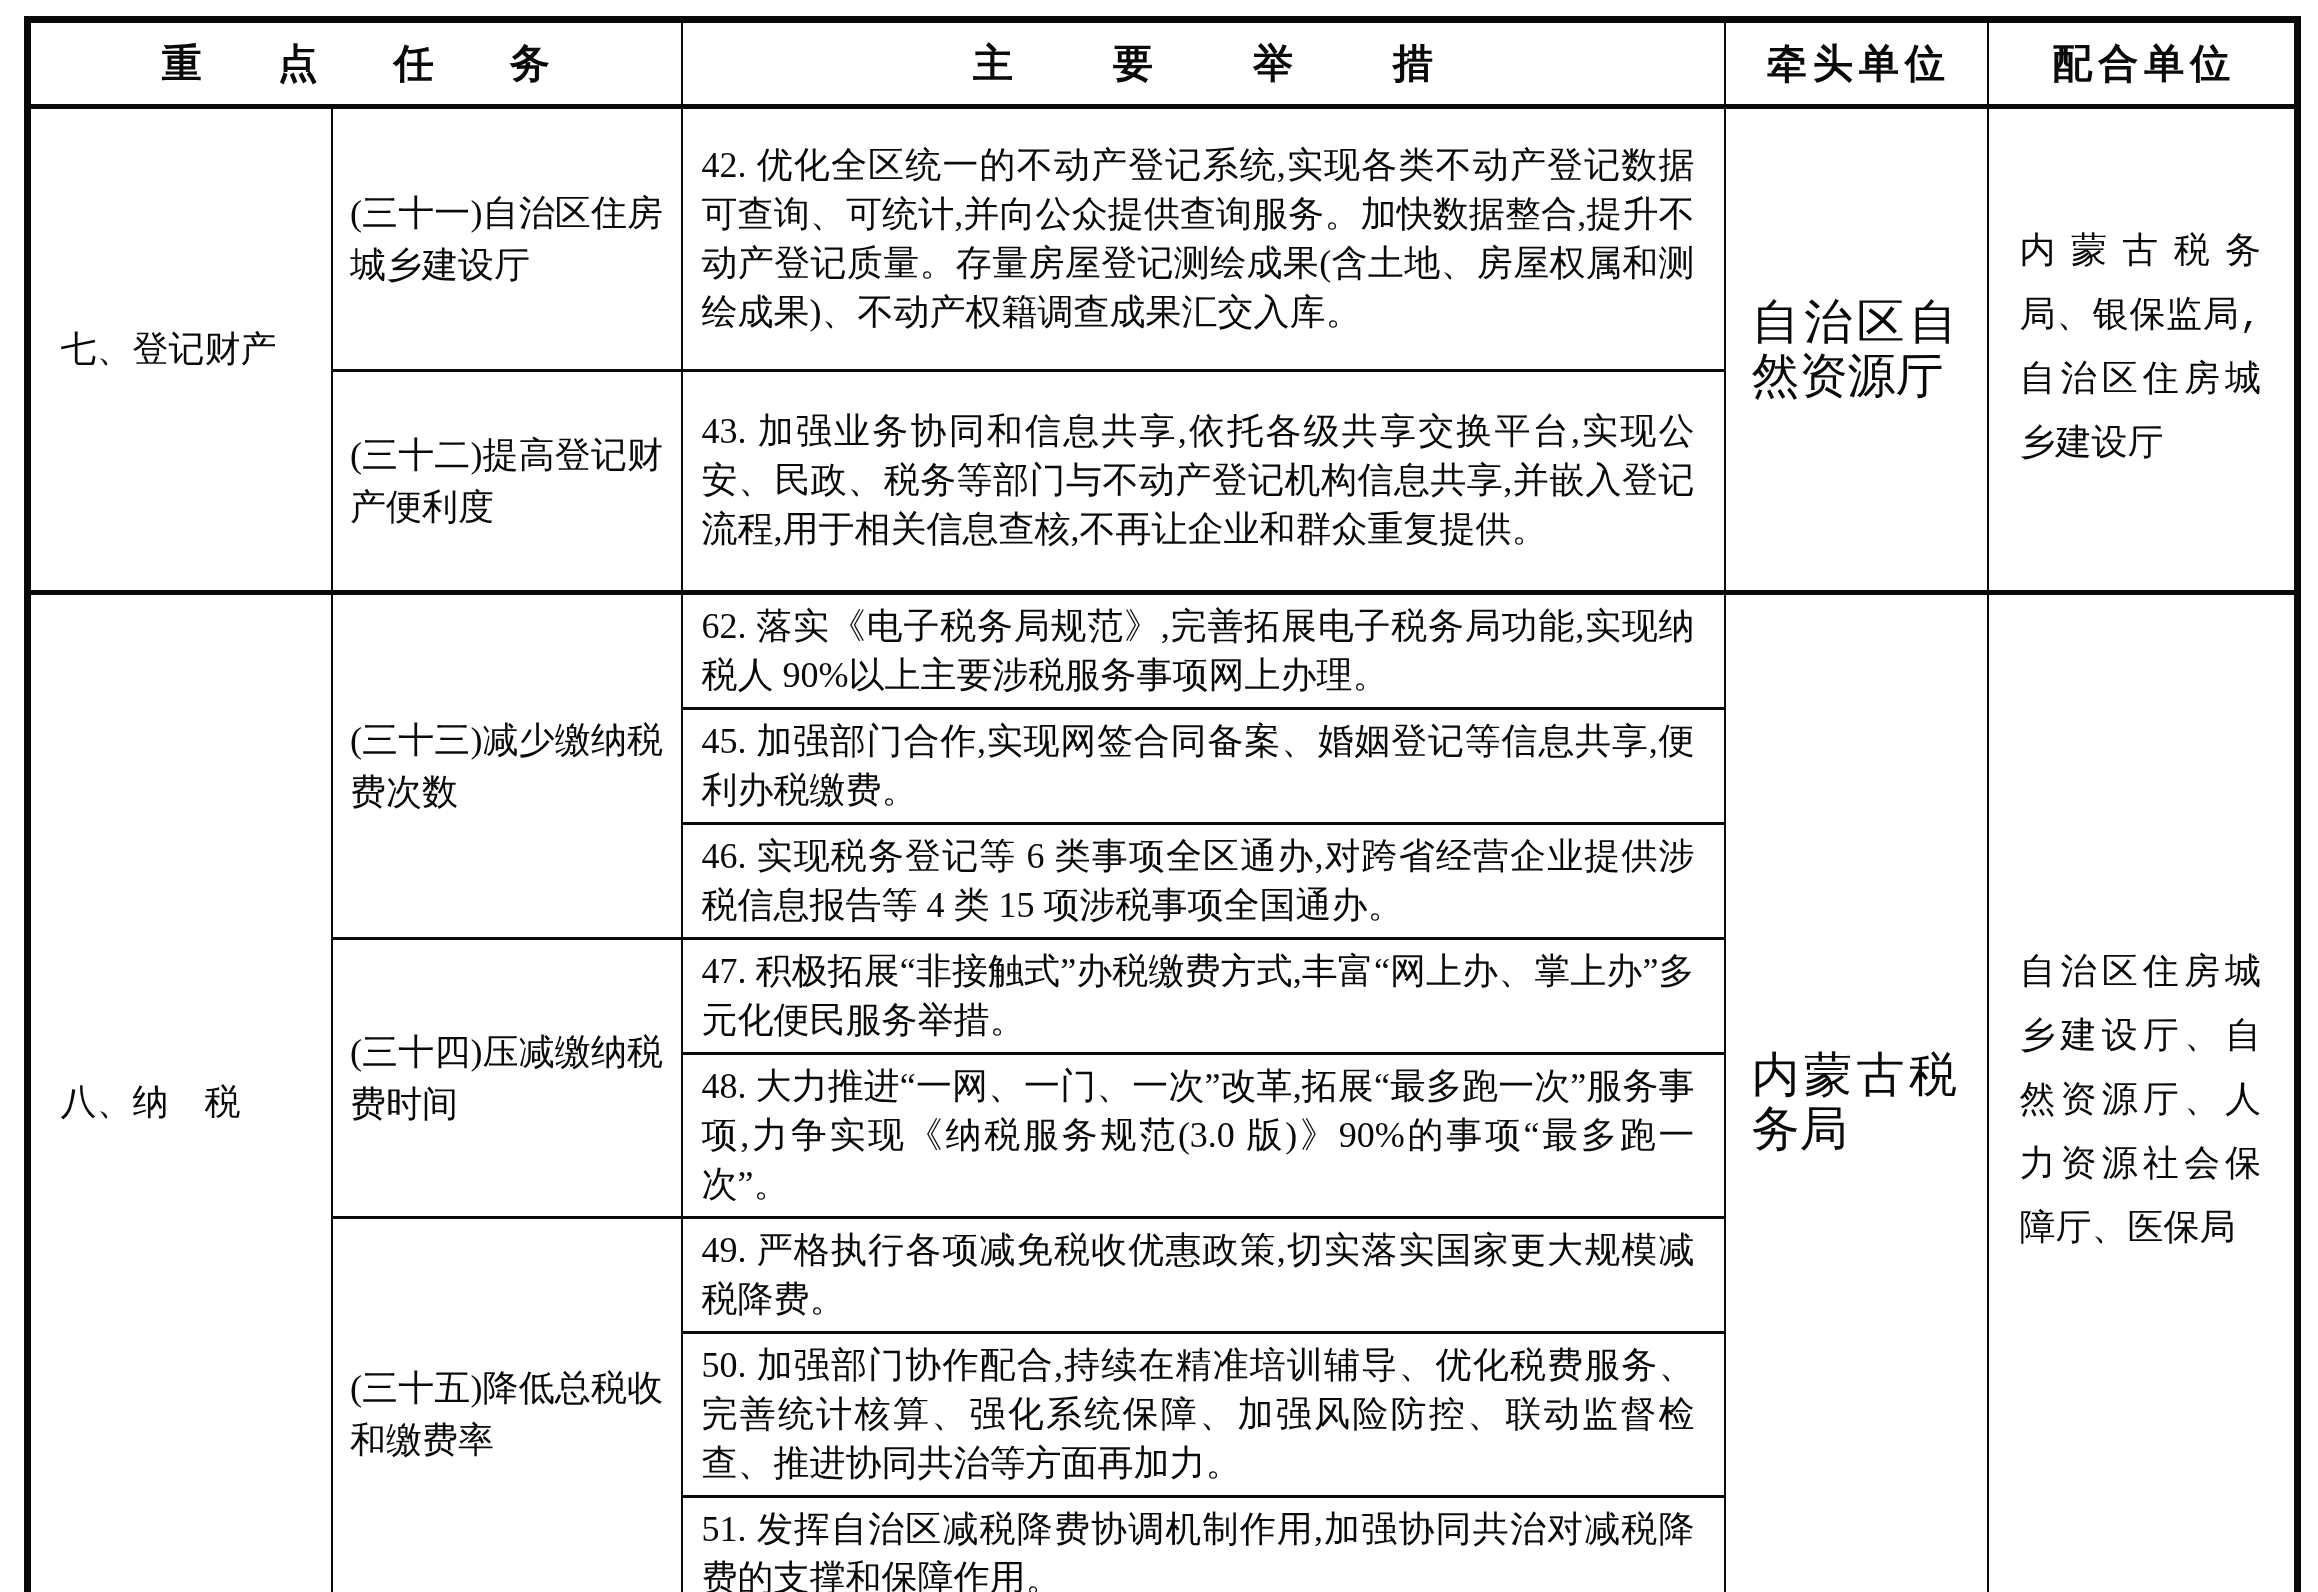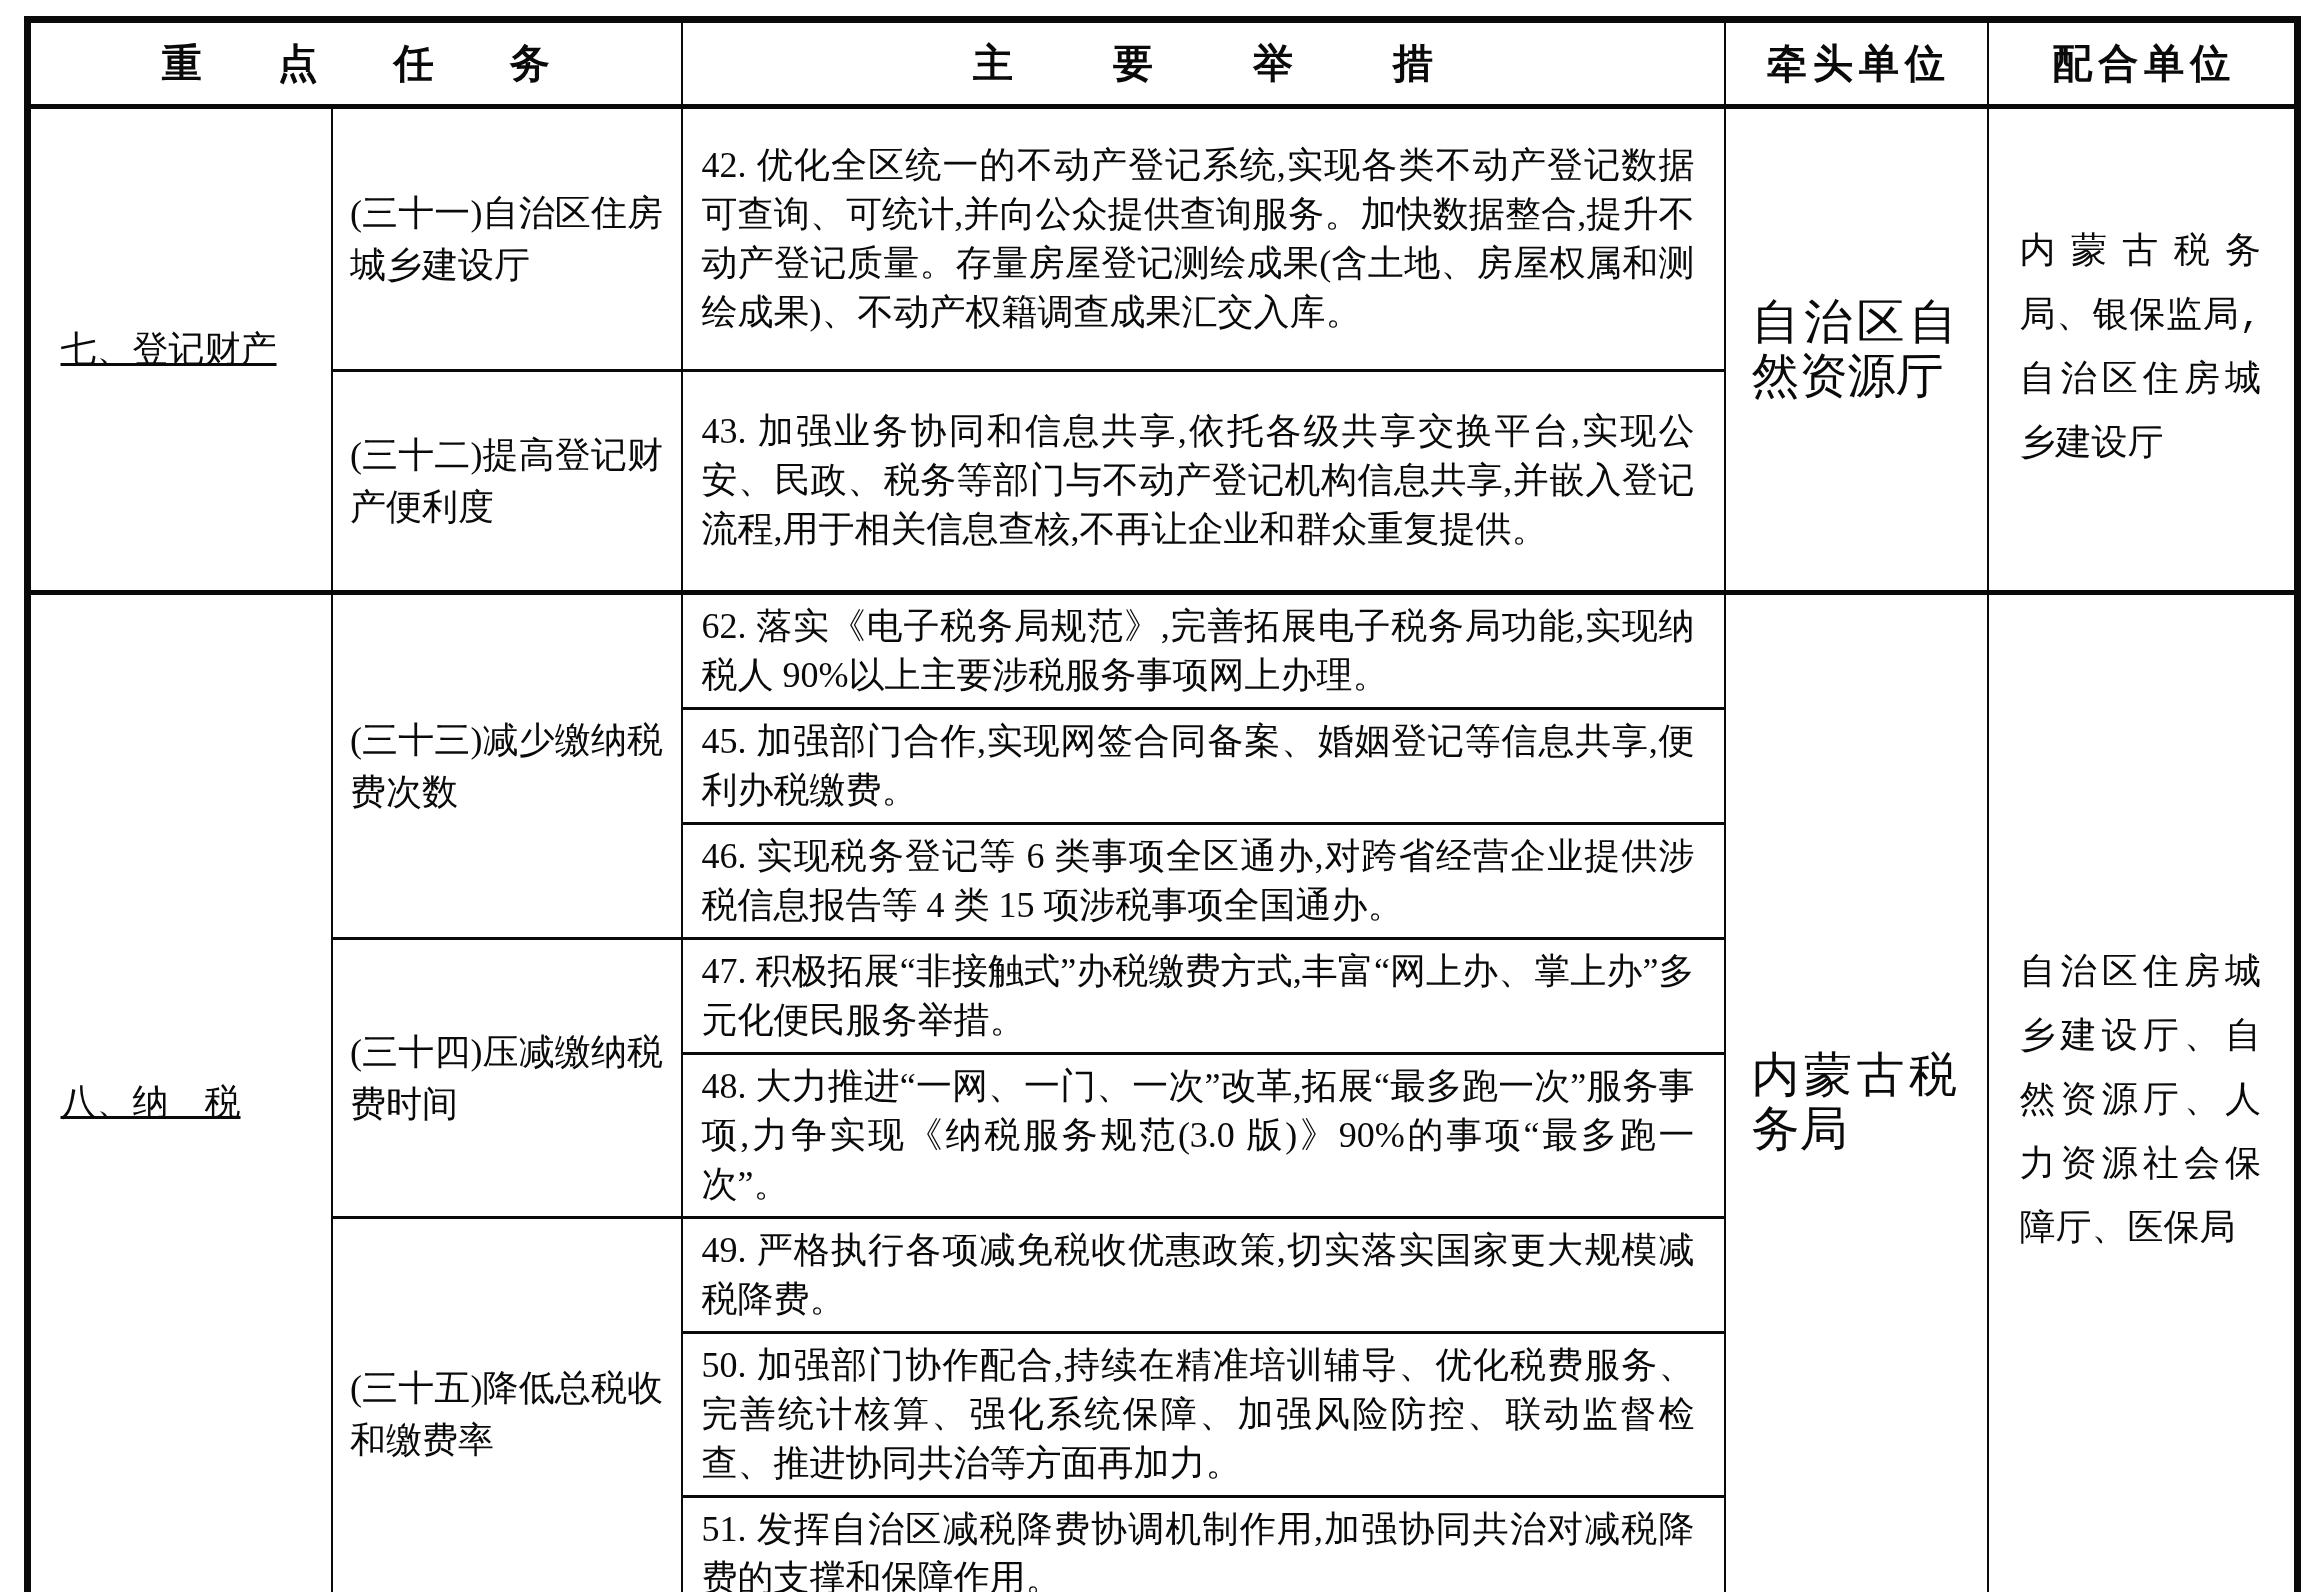--- a/index.html
+++ b/index.html
@@ -37,21 +37,20 @@
   }
   tr.section-start td{border-top:5.2px solid #0a0a0a;}
   .ls-a{letter-spacing:1.9em;margin-right:-1.9em;}
   .ls-b{letter-spacing:2.5em;margin-right:-2.5em;}
   .ls-c{letter-spacing:0.15em;margin-right:-0.15em;}
   td.colSection{
     font-size:36px;
     text-align:left;
     padding-left:29.5px;
     padding-right:17px;
-    text-decoration:underline;
   }
   td.colTask{
     font-size:36px;
     text-align:justify;
     text-justify:inter-ideograph;
     padding:0 17.4px 0 17.4px;
     line-height:52px;
   }
   td.measure{
     font-size:36px;

